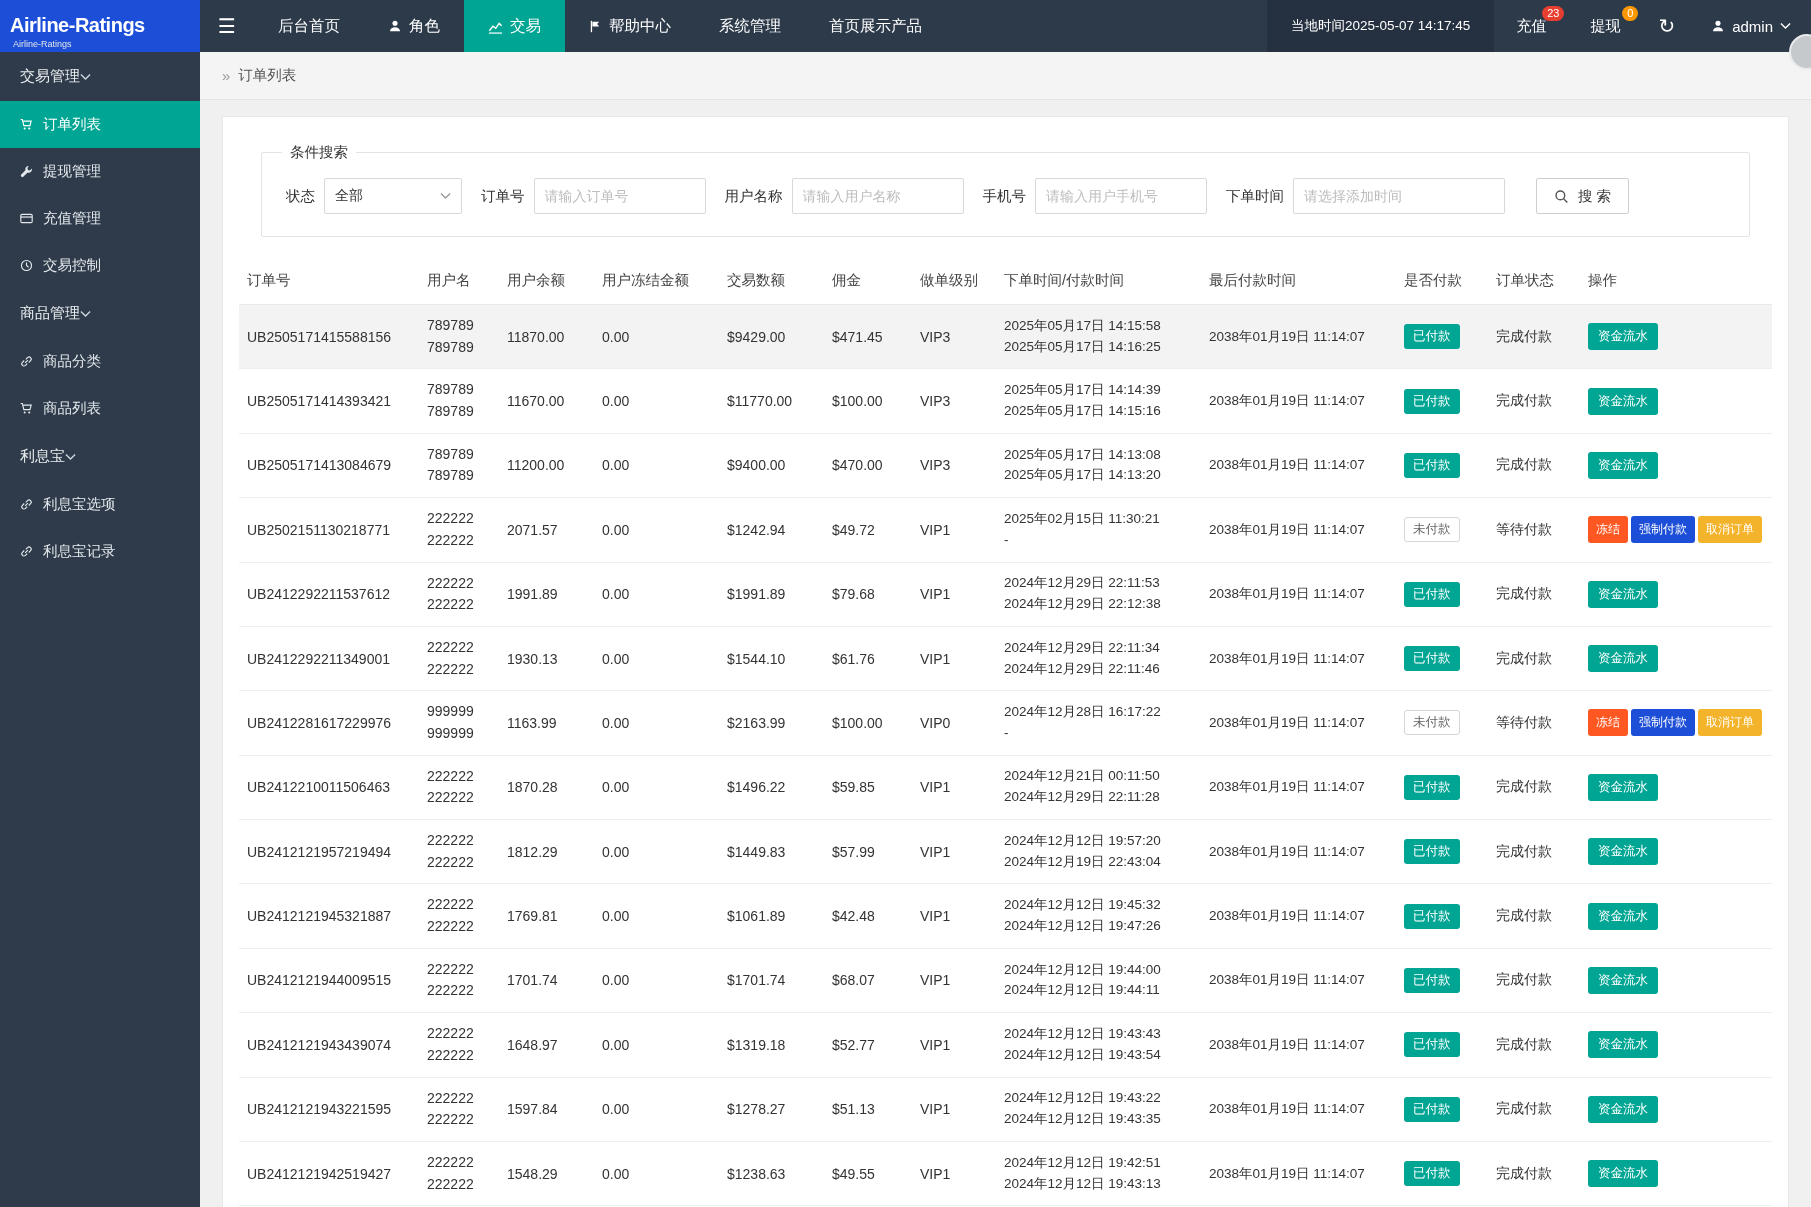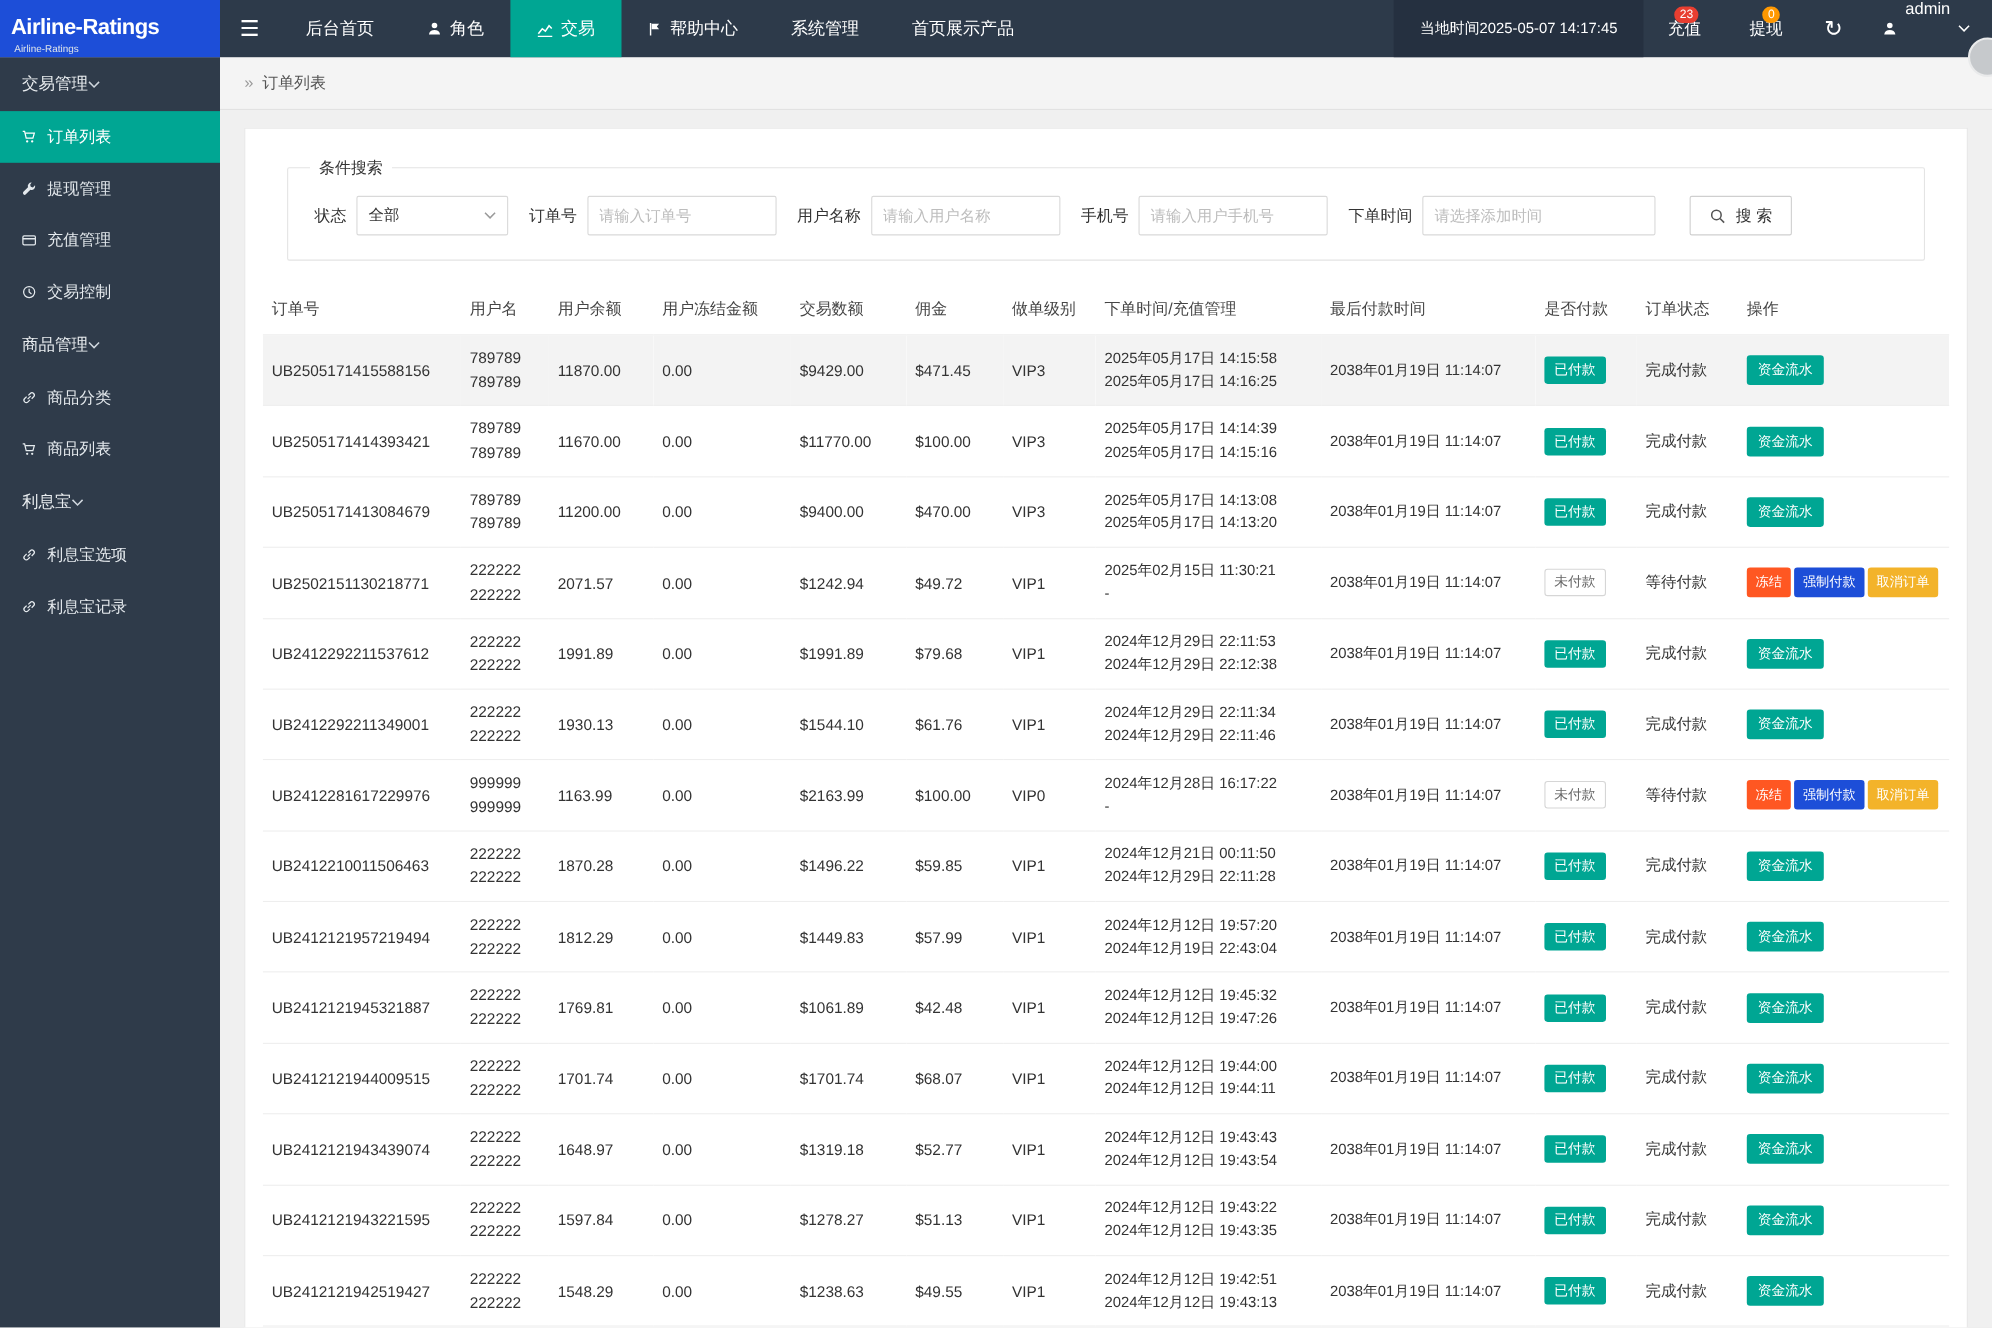--- a/index.html
+++ b/index.html
@@ -13,24 +13,24 @@
   .logo-text{font-size:20px;font-weight:bold;letter-spacing:-0.5px;white-space:nowrap}
   .logo-sup{font-size:9px;color:#dfe5ea;margin-left:3px;margin-top:2px;white-space:nowrap}
   .hamburger{width:54px;display:flex;align-items:center;justify-content:center;font-size:20px;cursor:pointer}
   .top-menu{display:flex;align-items:stretch}
   .nav-item{display:flex;align-items:center;gap:7px;padding:0 24px;font-size:15.5px;cursor:pointer;white-space:nowrap}
   .nav-item.active{background:#00a693}
   .nav-item .ico{display:flex;align-items:center;color:#fff}
   .top-right{margin-left:auto;display:flex;align-items:stretch}
   .time-block{background:#253040;display:flex;justify-content:center;align-items:center;padding:0 24px;font-size:13.5px;line-height:1.6;white-space:nowrap}
   .top-link{position:relative;display:flex;align-items:center;padding:0 22px;font-size:15px;cursor:pointer}
-  .cnt-badge{position:absolute;top:6px;right:24px;background:#e83e30;color:#fff;font-size:11px;line-height:15px;padding:0 5px;border-radius:8px;min-width:16px;text-align:center}
+  .cnt-badge{position:absolute;top:6px;right:4px;background:#e83e30;color:#fff;font-size:11px;line-height:15px;padding:0 5px;border-radius:8px;min-width:16px;text-align:center}
   .cnt-badge.orange{background:#ff9800}
   .refresh{display:flex;align-items:center;padding:0 16px;font-size:20px;cursor:pointer}
-  .admin-box{display:flex;gap:7px;padding:0 20px;font-size:15px;cursor:pointer}
+  .admin-box{display:flex;align-items:center;gap:7px;padding:0 20px;font-size:15px;cursor:pointer}
   .admin-box .ico{display:flex;align-items:center}
 
   
   .float-circle{position:absolute;right:-14px;top:34px;width:36px;height:36px;border-radius:50%;background:#c6c9cc;border:2px solid #e9eaeb;z-index:11;cursor:pointer}
 
   
   .sidebar{position:absolute;top:52px;left:0;bottom:0;width:200px;background:#2f3b4a;color:#e8ecef;z-index:5}
   .sb-group-h{display:flex;align-items:center;justify-content:flex-start;padding:15px 18px 15px 20px;font-size:15px;cursor:pointer}
   .sb-group-h .ico{color:#cfd6dd;display:flex;align-items:center}
   .sb-item{display:flex;align-items:center;gap:10px;padding:14px 18px 14px 20px;font-size:14.5px;cursor:pointer;color:#e4e9ed}
@@ -311,21 +311,21 @@
             </colgroup>
           <thead>
               <tr>
                 <th>订单号</th>
                 <th>用户名</th>
                 <th>用户余额</th>
                 <th>用户冻结金额</th>
                 <th>交易数额</th>
                 <th>佣金</th>
                 <th>做单级别</th>
-                <th>下单时间/充值管理</th>
+                <th>下单时间/付款时间</th>
                 <th>最后付款时间</th>
                 <th>是否付款</th>
                 <th>订单状态</th>
                 <th>操作</th>
               </tr>
             </thead>
           <tbody>
               <tr class="shaded">
                 <td>UB2505171415588156</td>
                 <td class="two-line">

